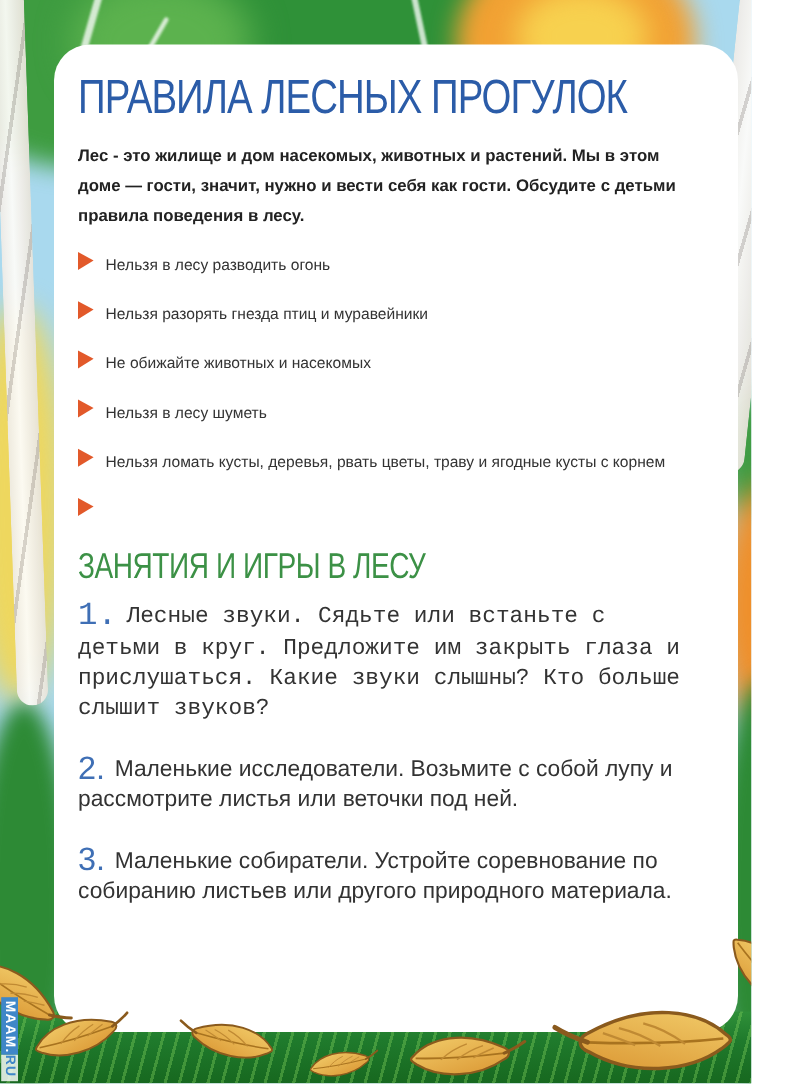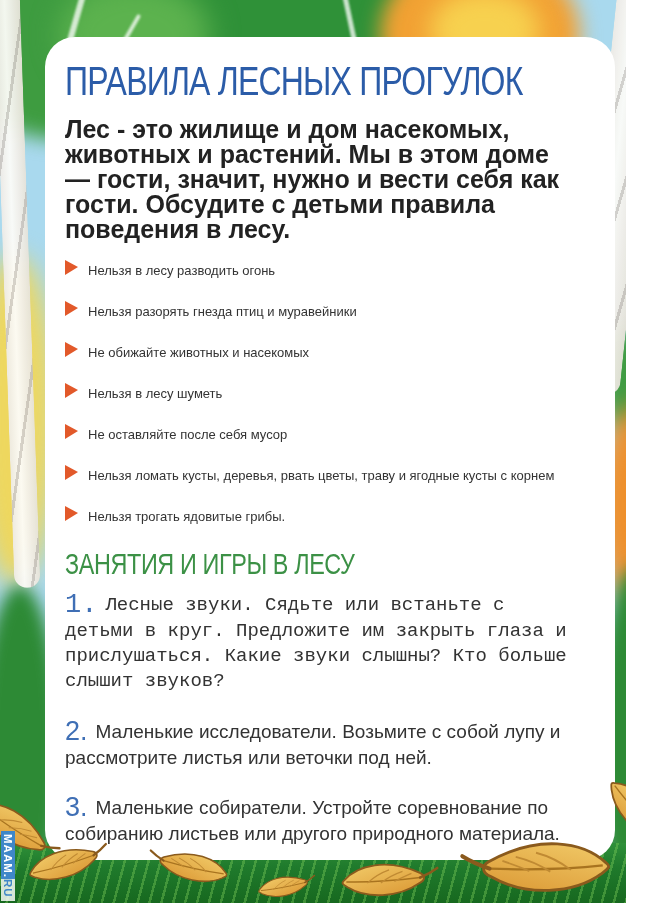--- a/index.html
+++ b/index.html
@@ -33,21 +33,21 @@
   .grass-band{position:absolute;left:0;right:0;top:843px;bottom:0;z-index:1;
     background:
       repeating-linear-gradient(105deg, rgba(125,205,90,0) 0 9px, rgba(125,205,90,.4) 9px 11.5px),
       linear-gradient(180deg,#2f9039 0,#1f7a2c 40%,#17681f 100%);}
 
   
   .card{position:absolute;left:45px;top:37px;width:570px;height:823px;background:#ffffff;
     border-radius:30px;z-index:2;box-sizing:border-box;padding:22px 36px 0 20px;}
   .card-title{margin:0;font-size:40px;line-height:44px;font-weight:400;color:#2b5ca8;
     letter-spacing:-1px;transform:scaleX(.8);transform-origin:left center;white-space:nowrap;}
-  .intro{margin:14px 0 0 0;font-size:25px;line-height:25px;font-weight:700;color:#222;}
+  .intro{margin:14px 0 0 0;font-size:14px;line-height:25px;font-weight:700;color:#222;}
   .rules{margin:0;}
   .rule{margin-top:16px;font-size:13px;line-height:25px;color:#333;}
   .tri{display:inline-block;width:0;height:0;border-left:13px solid #e2592a;
     border-top:7px solid transparent;border-bottom:8px solid transparent;margin-right:10px;}
   .section-title{margin:18px 0 0 0;font-size:30px;line-height:33px;font-weight:400;color:#3c9146;
     letter-spacing:-.5px;transform:scaleX(.78);transform-origin:left center;white-space:nowrap;}
   .activity{margin:24px 0 0 0;font-size:19px;line-height:25px;color:#333;}
   .activity-first{margin-top:12px;font-family:Liberation Mono, monospace;}
   .num{font-size:27px;line-height:1;color:#3f6fb5;margin-right:8px;vertical-align:-2px;}
 
@@ -107,23 +107,22 @@
   <div class="card">
     <h1 class="card-title">ПРАВИЛА ЛЕСНЫХ ПРОГУЛОК</h1>
 
     <p class="intro">Лес - это жилище и дом насекомых, животных и растений. Мы в этом доме — гости, значит, нужно и вести себя как гости. Обсудите с детьми правила поведения в лесу.</p>
 
     <div class="rules">
       <div class="rule"><span class="tri"></span><span>Нельзя в лесу разводить огонь</span></div>
       <div class="rule"><span class="tri"></span><span>Нельзя разорять гнезда птиц и муравейники</span></div>
       <div class="rule"><span class="tri"></span><span>Не обижайте животных и насекомых</span></div>
       <div class="rule"><span class="tri"></span><span>Нельзя в лесу шуметь</span></div>
-      <div class="rule"><span class="tri"></span><span>Не оставляйте после себя мусор</span></div>
       <div class="rule"><span class="tri"></span><span>Нельзя ломать кусты, деревья, рвать цветы, траву и ягодные кусты с корнем</span></div>
-      <div class="rule"><span class="tri"></span><span>Нельзя трогать ядовитые грибы.</span></div>
+      <div class="rule"><span class="tri"></span></div>
     </div>
 
     <h2 class="section-title">ЗАНЯТИЯ И ИГРЫ В ЛЕСУ</h2>
 
     <div>
       <p class="activity activity-first"><span class="num">1.</span><span>Лесные звуки. Сядьте или встаньте с детьми в круг. Предложите им закрыть глаза и прислушаться. Какие звуки слышны? Кто больше слышит звуков?</span></p>
       <p class="activity"><span class="num">2.</span><span>Маленькие исследователи. Возьмите с собой лупу и рассмотрите листья или веточки под ней.</span></p>
       <p class="activity"><span class="num">3.</span><span>Маленькие собиратели. Устройте соревнование по собиранию листьев или другого природного материала.</span></p>
     </div>
   </div>

